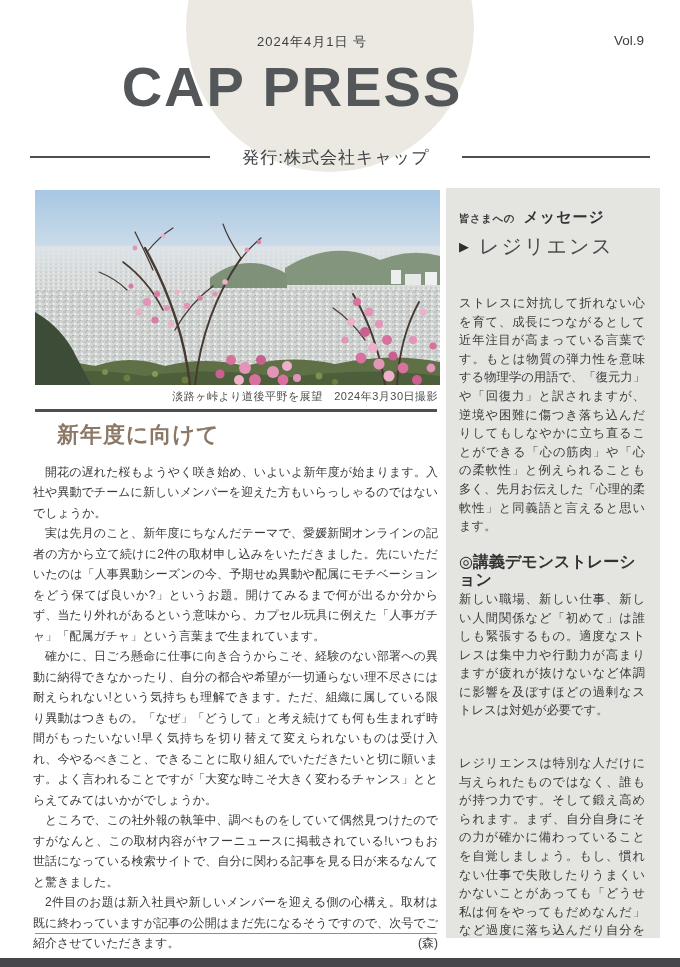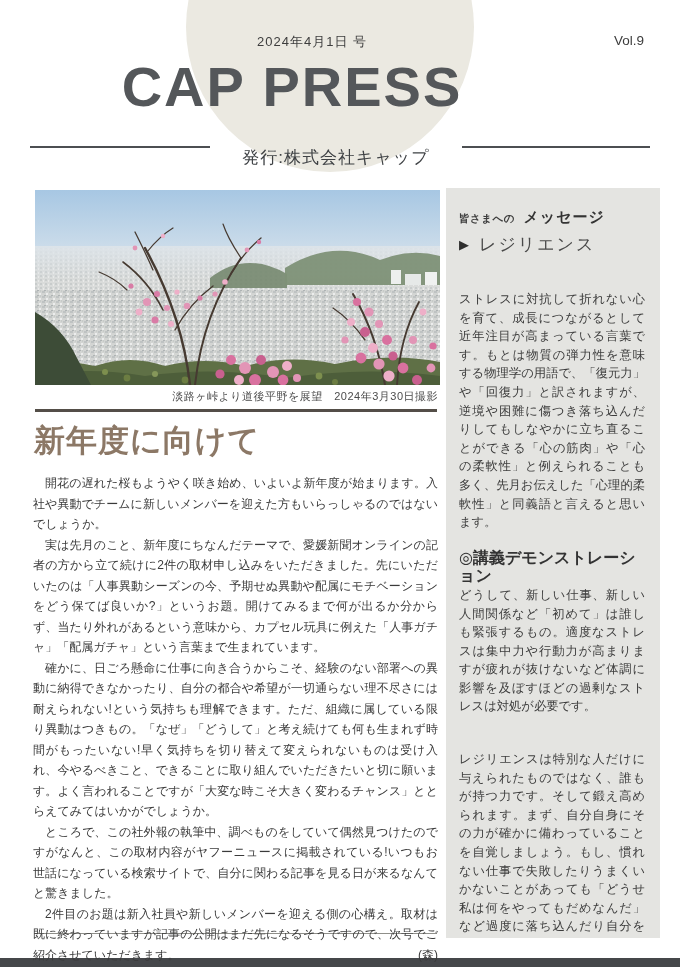--- a/index.html
+++ b/index.html
@@ -18,49 +18,49 @@
     width:288px;height:290px;border-radius:50%;
     background:#ebe9e1;z-index:0;
   }
   .hdr{position:absolute;left:0;top:0;width:680px;z-index:1;}
   .hdr-date{position:absolute;left:0;top:33px;width:624px;text-align:center;
     font-size:13px;letter-spacing:1px;color:#3d3d3d;}
   .hdr-vol{position:absolute;right:36px;top:33px;font-size:13.5px;color:#3d3d3d;}
   .hdr-title{position:absolute;left:0;top:56px;width:584px;text-align:center;
     font-size:56px;font-weight:700;letter-spacing:2px;color:#54575a;line-height:1.1;}
   .hdr-pub-row{position:absolute;left:0;top:146px;width:680px;height:22px;
-    display:flex;justify-content:center;}
+    display:flex;align-items:center;justify-content:center;}
   .hdr-rule{height:2px;background:#4c4f52;}
   .hdr-rule.left{width:180px;margin-right:32px;}
   .hdr-rule.right{width:188px;margin-left:32px;}
   .hdr-pub{font-size:17px;color:#3f4245;letter-spacing:1px;white-space:nowrap;}
 
   
   .photo{position:absolute;left:35px;top:190px;width:405px;height:195px;overflow:hidden;z-index:1;}
   .photo svg{display:block;width:405px;height:195px;}
   .photo-caption{position:absolute;left:35px;top:389px;width:403px;text-align:right;
     font-size:11px;color:#4c4c4c;letter-spacing:.5px;}
   .thick-rule{position:absolute;left:35px;top:409px;width:402px;height:3px;background:#544e48;}
 
   
   .article{position:absolute;left:33px;top:421px;width:405px;z-index:1;}
-  .article h1{margin:0 0 12px 1px;font-size:31px;line-height:1.3;font-weight:700;color:#8c7866;letter-spacing:1px;}
+  .article h1{margin:0 0 12px 24px;font-size:22px;line-height:1.3;font-weight:700;color:#8c7866;letter-spacing:1px;}
   .body-p{margin:0;font-size:12px;line-height:20.5px;text-align:justify;color:#3a3a3a;}
   .indent{text-indent:1em;}
   .sig{float:right;text-indent:0;}
   .thin-rule{position:absolute;left:35px;top:933px;width:402px;height:1px;background:#8f8f8a;}
 
   
   .sidebar{position:absolute;left:446px;top:188px;width:214px;height:750px;
     background:#e4e4e1;box-sizing:border-box;padding:20px 15px 14px 13px;overflow:hidden;z-index:1;}
   .sb-eyebrow{font-size:10.5px;color:#3c3c3c;font-weight:700;letter-spacing:.5px;}
   .sb-heading{font-size:15px;font-weight:700;color:#333;letter-spacing:1px;margin-left:4px;}
   .sb-topic-row{margin-top:6px;display:flex;align-items:center;}
   .sb-marker{font-size:13px;color:#2e2e2e;margin-right:10px;line-height:1;}
-  .sb-topic{font-size:17px;color:#4a4a4a;letter-spacing:2px;}
+  .sb-topic{font-size:20px;color:#4a4a4a;letter-spacing:2px;}
   .sb-p{margin:0;font-size:12.3px;line-height:18.6px;color:#3c3c3c;text-align:justify;}
   .sb-gap{margin-top:34px;}
   .sb-sub{margin:17px 0 0 0;font-size:16px;line-height:18.6px;font-weight:700;color:#333;}
 
   .footer-bar{position:absolute;left:0;top:958px;width:680px;height:9px;background:#45474a;}
 </style>
 </head>
 <body>
 
 <div class="page">
@@ -202,20 +202,20 @@
     <div>
       <span class="sb-eyebrow">皆さまへの</span>
       <span class="sb-heading">メッセージ</span>
     </div>
     <div class="sb-topic-row">
       <span class="sb-marker">▶</span>
       <span class="sb-topic">レジリエンス</span>
     </div>
     <p class="sb-p sb-gap">ストレスに対抗して折れない心を育て、成長につながるとして近年注目が高まっている言葉です。もとは物質の弾力性を意味する物理学の用語で、「復元力」や「回復力」と訳されますが、逆境や困難に傷つき落ち込んだりしてもしなやかに立ち直ることができる「心の筋肉」や「心の柔軟性」と例えられることも多く、先月お伝えした「心理的柔軟性」と同義語と言えると思います。</p>
     <p class="sb-sub">◎講義デモンストレーション</p>
-    <p class="sb-p">どうして、新しい仕事、新しい人間関係など「初めて」は誰しも緊張するもの。適度なストレスは集中力や行動力が高まりますが疲れが抜けないなど体調に影響を及ぼすほどの過剰なストレスは対処が必要です。</p>
+    <p class="sb-p">新しい職場、新しい仕事、新しい人間関係など「初めて」は誰しも緊張するもの。適度なストレスは集中力や行動力が高まりますが疲れが抜けないなど体調に影響を及ぼすほどの過剰なストレスは対処が必要です。</p>
     <p class="sb-p sb-gap">レジリエンスは特別な人だけに与えられたものではなく、誰もが持つ力です。そして鍛え高められます。まず、自分自身にその力が確かに備わっていることを自覚しましょう。もし、慣れない仕事で失敗したりうまくいかないことがあっても「どうせ私は何をやってもだめなんだ」など過度に落ち込んだり自分を責めるのは止めましょう。</p>
     <p class="sb-p">その経験をもとに次はどうするかを考えて。きっと今度はうまくできるはず。必要に応じて周囲に助けを求めましょう。「ひとり」にならないよう心がけます。前に進めない時は一歩横へ。立ち位置が変わればきっと見える景色も変わります。</p>
   </div>
 
   <div class="footer-bar"></div>
 
 </div>
 
 </body></html>

